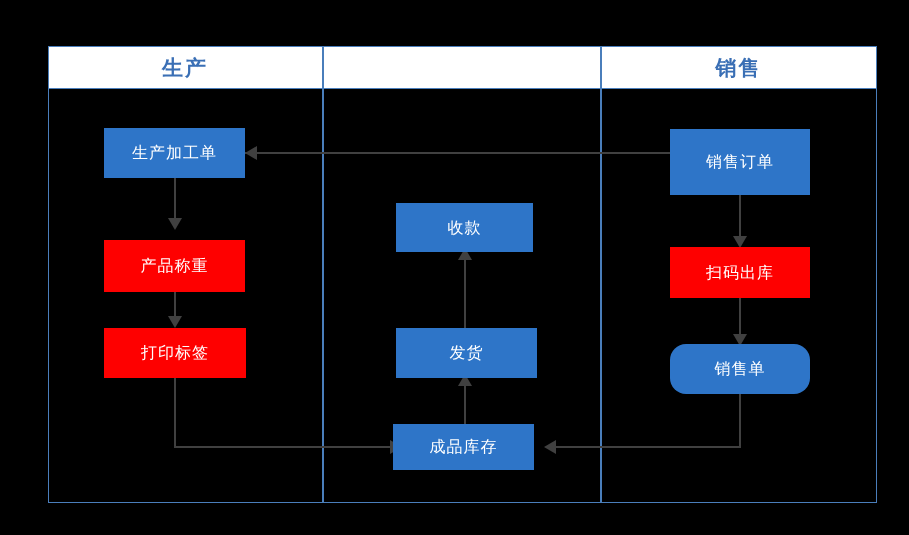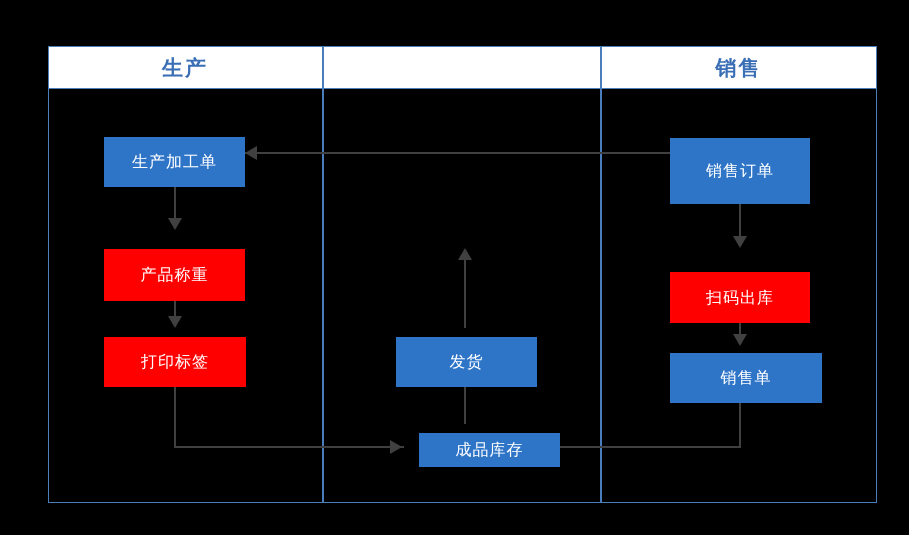--- a/index.html
+++ b/index.html
@@ -67,21 +67,20 @@
     position: absolute;
     display: flex;
     align-items: center;
     justify-content: center;
     color: #ffffff;
     font-size: 16px;
     letter-spacing: 1px;
     box-sizing: border-box;
     text-align: center;
     line-height: 1.1;
-    margin-top: 9px;
   }
   .node.blue { background: #2e75c8; }
   .node.red  { background: #fe0000; }
 
   
   .conn-h {
     position: absolute;
     height: 2px;
     background: #404040;
   }
@@ -168,34 +167,37 @@
   </div>
 
   <div class="node red" style="left:104px; top:240px; width:141px; height:52px;">
     <span>产品称重</span>
   </div>
 
   <div class="node red" style="left:104px; top:328px; width:142px; height:50px;">
     <span>打印标签</span>
   </div>
 
+  <div class="node blue" style="left:396px; top:203px; width:137px; height:49px;">
+    <span>收款</span>
+  </div>
 
   <div class="node blue" style="left:396px; top:328px; width:141px; height:50px;">
     <span>发货</span>
   </div>
 
-  <div class="node blue" style="left:419px; top:424px; width:141px; height:34px;align-items:center;">
+  <div class="node blue" style="left:393px; top:424px; width:141px; height:46px;align-items:center;">
     <span>成品库存</span>
   </div>
 
   <div class="node blue" style="left:670px; top:129px; width:140px; height:66px;">
     <span>销售订单</span>
   </div>
 
-  <div class="node red" style="left:670px; top:263px; width:140px; height:51px;">
+  <div class="node red" style="left:670px; top:247px; width:140px; height:51px;">
     <span>扫码出库</span>
   </div>
 
-  <div class="node blue" style="left:670px; top:344px; width:152px; height:50px;">
+  <div class="node blue" style="left:670px; top:344px; width:140px; height:50px;border-radius:16px;">
     <span>销售单</span>
   </div>
 
 </div>
 
 </body></html>

